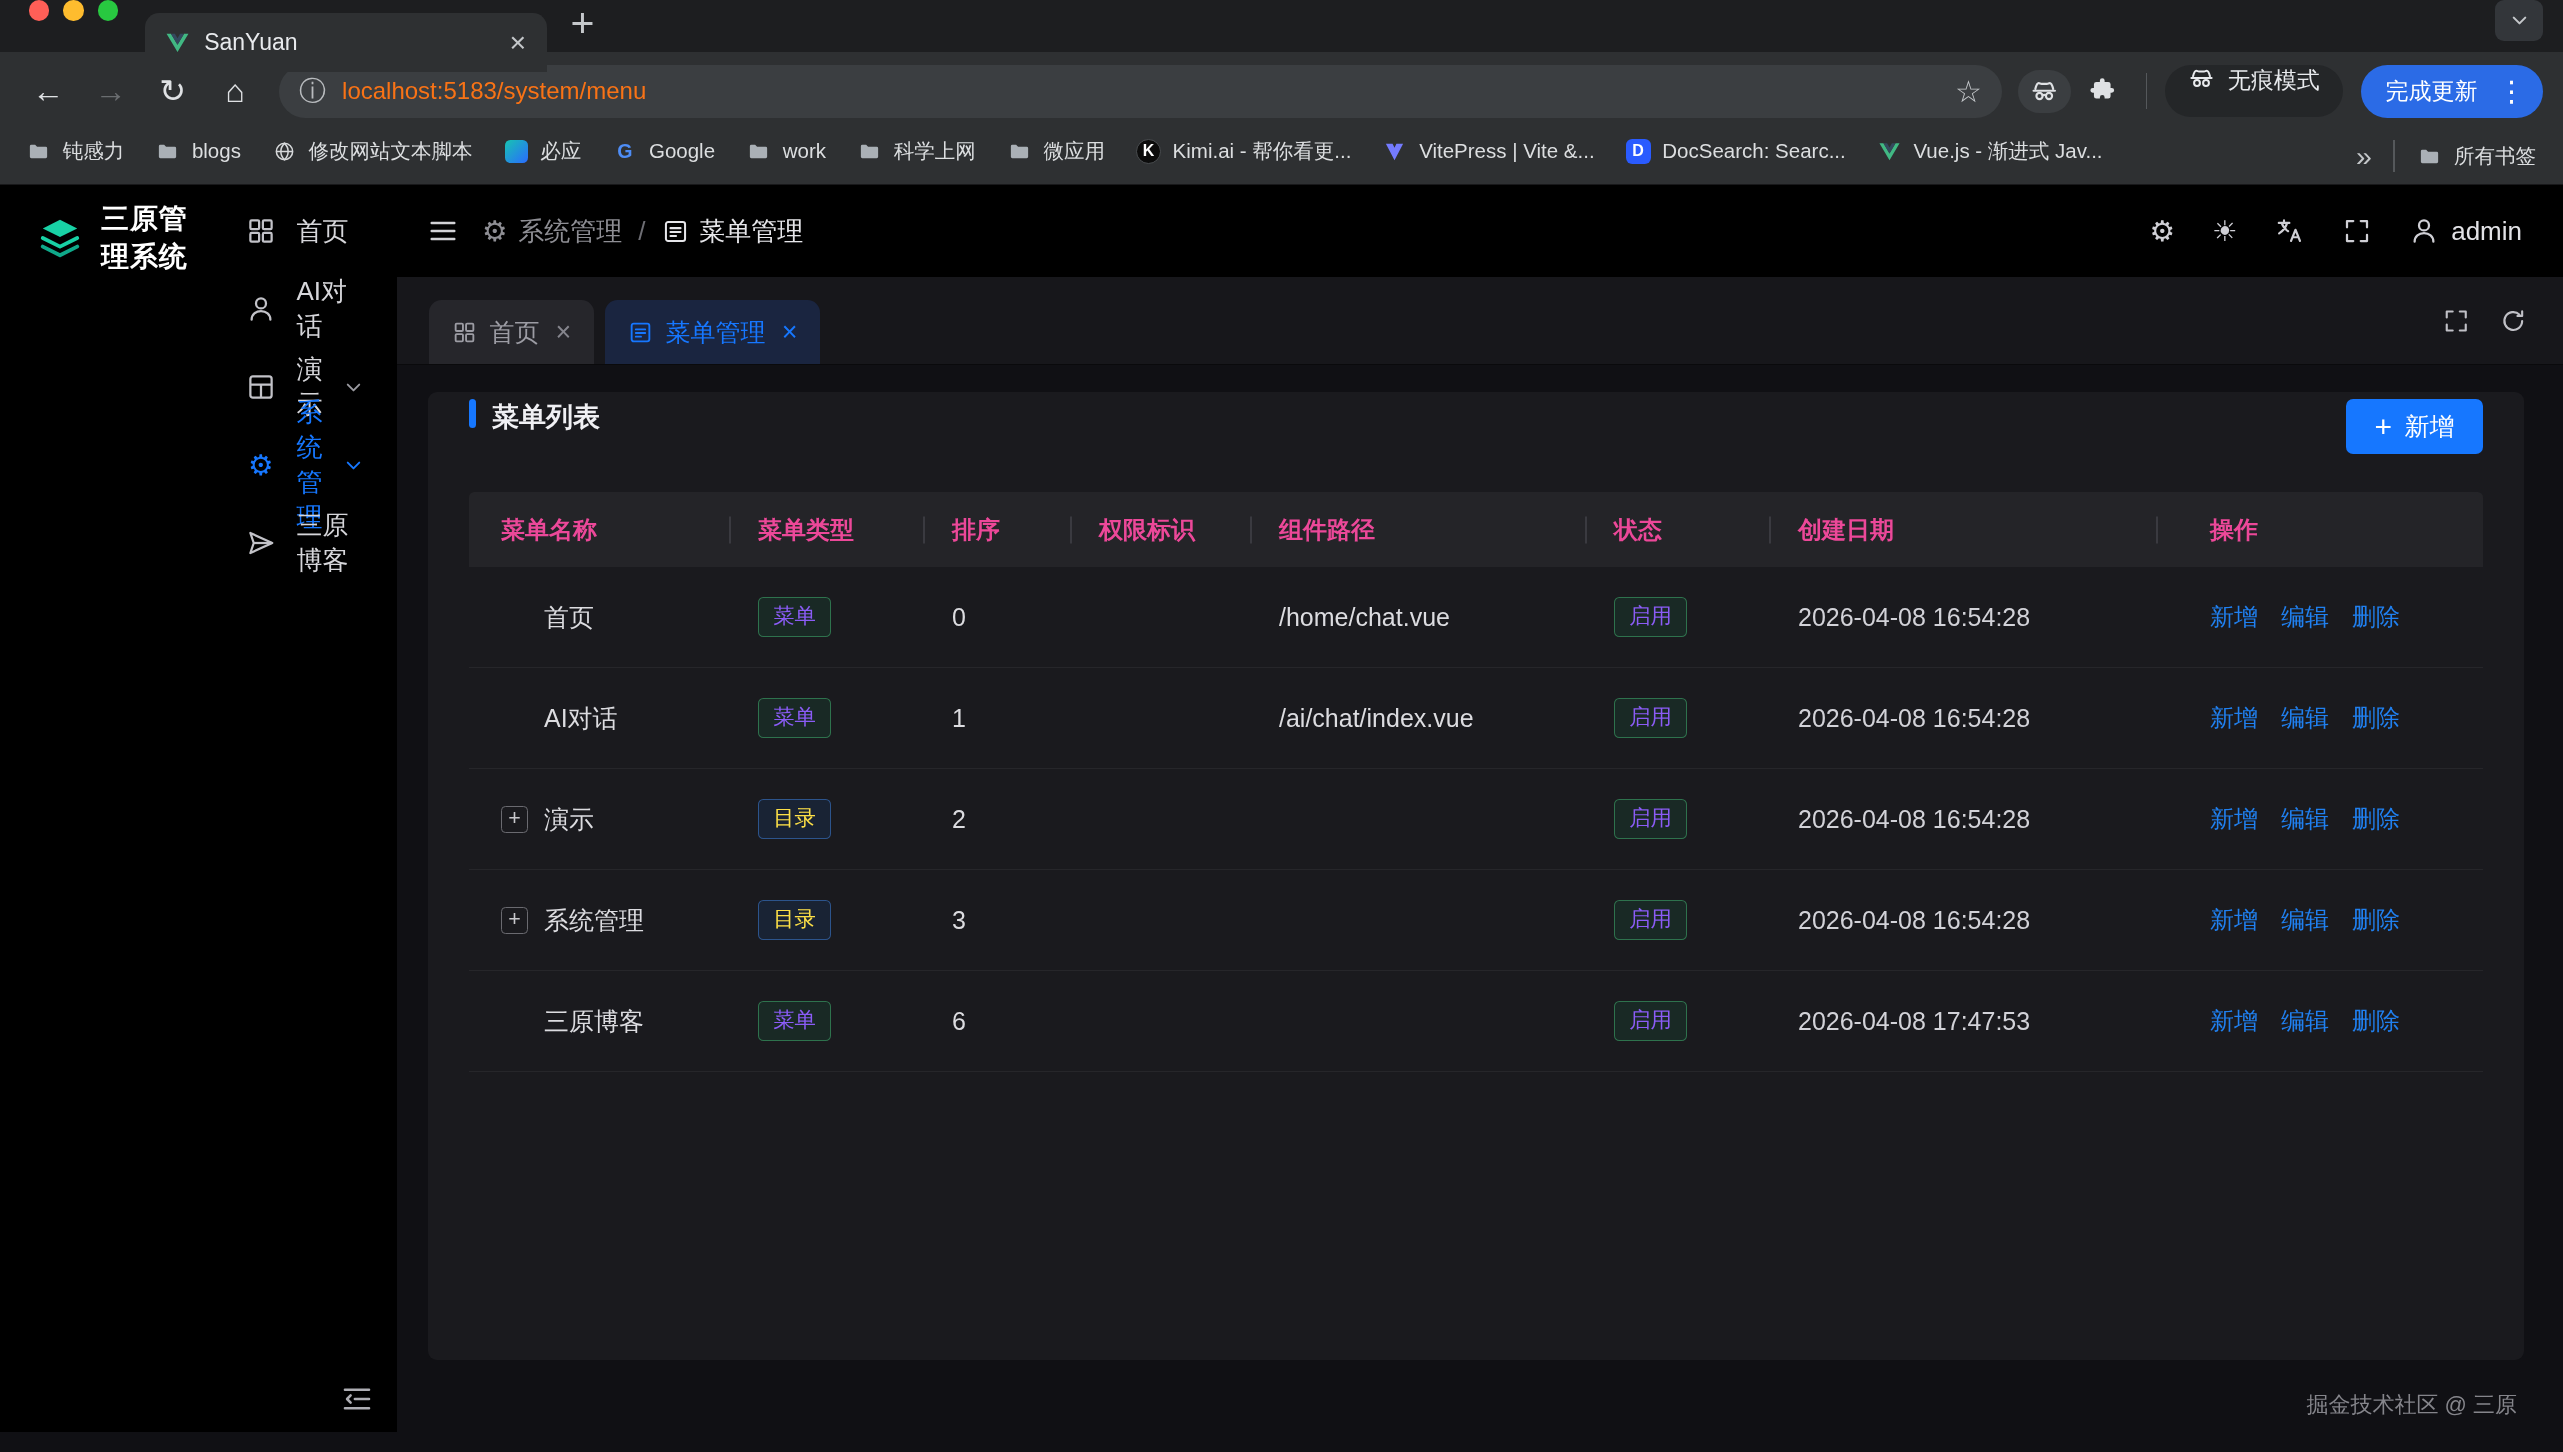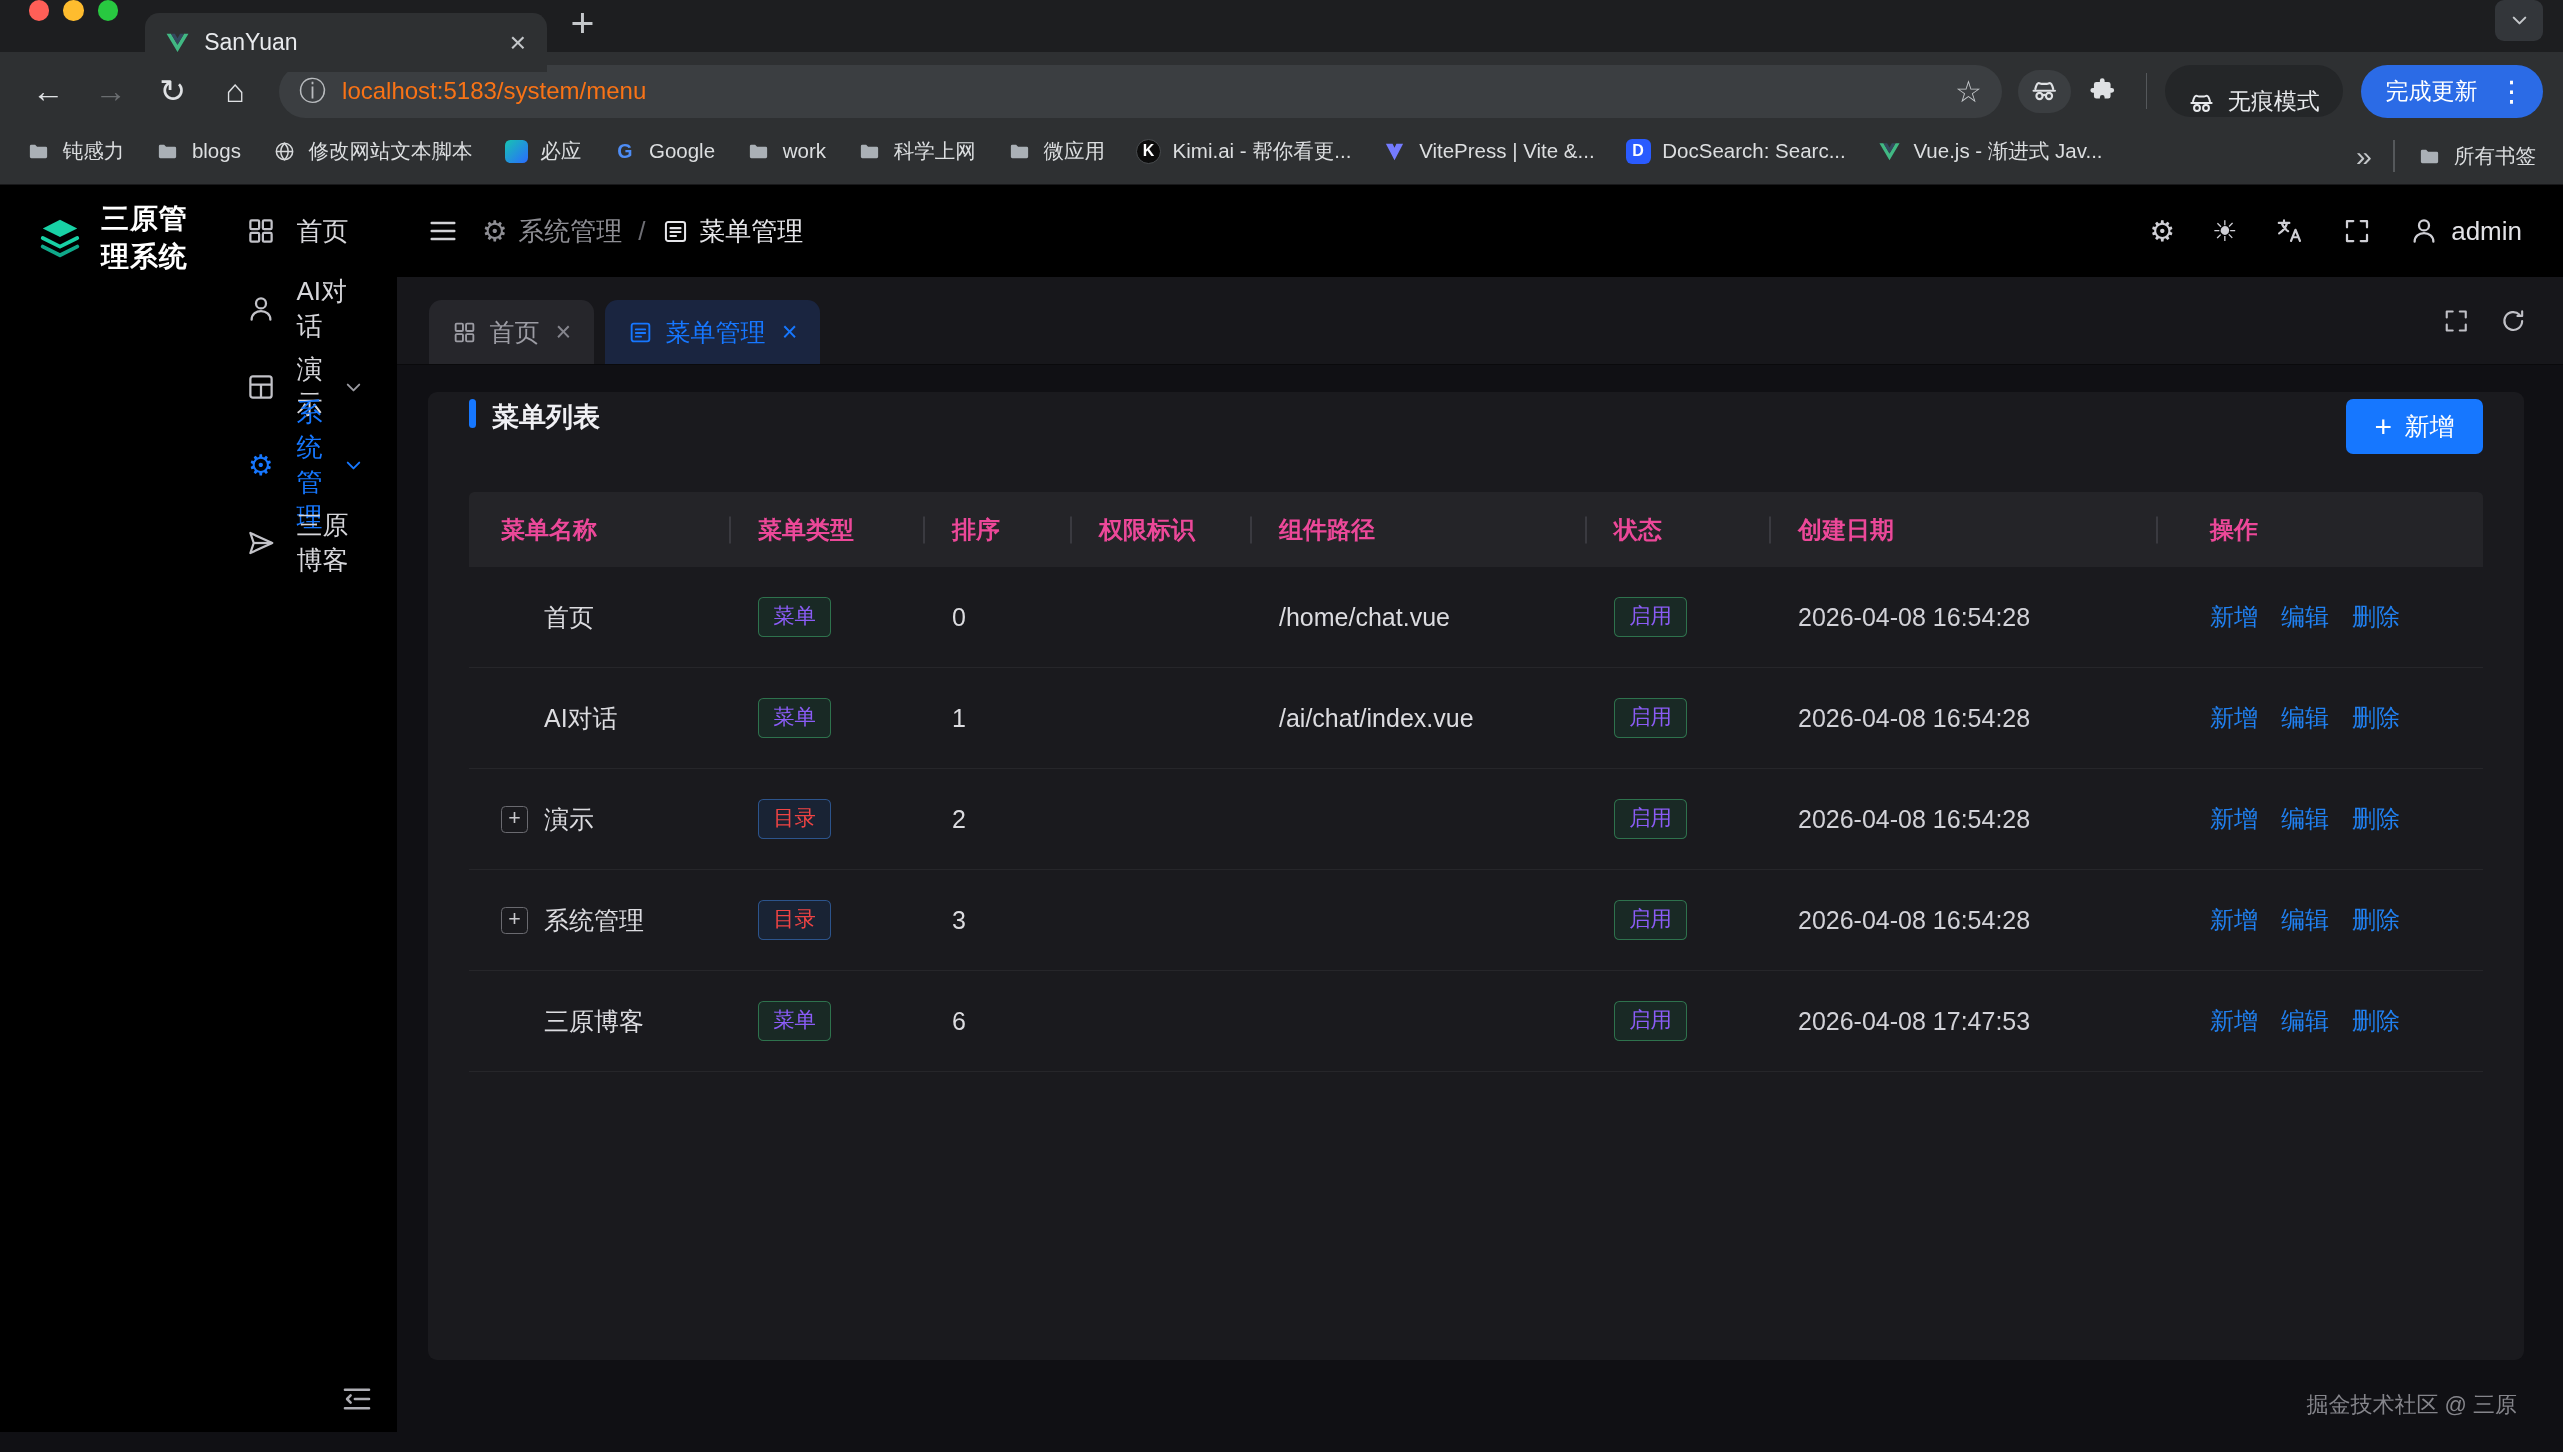--- a/index.html
+++ b/index.html
@@ -26,21 +26,21 @@
   .nav-ic.dim { color:#6a6d70; }
   .omnibox { flex:1; height:53px; background:#3b3e41; border-radius:27px; display:flex; align-items:center;
              padding:0 19.6px; margin:0 10.7px; }
   .info-ic { color:#b8bbbe; font-size:27px; }
   .url-text { color:#f97316; font-size:24px; margin-left:16px; flex:1; white-space:nowrap; overflow:hidden; }
   .star-ic { color:#c4c7ca; font-size:30px; cursor:pointer; }
   .avatar-badge { width:53px; height:43px; background:#3b3e41; border-radius:21.4px; display:flex;
                   align-items:center; justify-content:center; color:#dfe1e4; cursor:pointer; }
   .puzzle { width:52px; height:52px; display:flex; align-items:center; justify-content:center; color:#dfe1e4; cursor:pointer; }
   .tb-sep { width:1.8px; height:36px; background:#55585b; margin:0 12.5px; }
-  .incog-chip { height:52px; background:#242628; border-radius:26px; display:flex; align-items:flex-end;
+  .incog-chip { height:52px; background:#242628; border-radius:26px; display:flex; align-items:flex-start;
                 gap:12.5px; padding:0 23px; color:#e8eaed; font-size:23px; white-space:nowrap; }
   .update-btn { height:53px; background:#2b6be6; border-radius:27px; display:flex; align-items:center;
                 gap:12.5px; padding:0 10.7px 0 25px; color:#fff; font-size:23px; margin-left:12.5px;
                 border:none; cursor:pointer; white-space:nowrap; font-family:inherit; }
   .kebab { font-size:28.5px; padding:0 7.1px; }
 
   .bookmarks { height:55px; background:#2e3032; display:flex; align-items:center; padding:0 267px 12px 25px;
                gap:30px; border-bottom:1.8px solid #18181a; position:relative; overflow:hidden; }
   .bm { display:flex; align-items:center; gap:10.7px; color:#dcdee0; font-size:20.5px; white-space:nowrap;
         flex-shrink:0; cursor:pointer; }
@@ -112,21 +112,21 @@
   .th:not(:last-child)::after { content:""; position:absolute; right:0; top:50%; transform:translateY(-50%);
                                  width:1.8px; height:27px; background:#3a3a40; }
   .trow { height:101px; border-bottom:1.8px solid #26262a; color:#dcdce0; font-size:25px; }
   .td { padding-left:27px; white-space:nowrap; overflow:hidden; }
   .td.name { display:flex; align-items:center; gap:16px; padding-left:32px; }
   .expander { width:27px; height:27px; border:1.8px solid #6a6a70; border-radius:4.4px; display:flex; align-items:center;
               justify-content:center; color:#c8c8cc; font-size:21.4px; line-height:1; flex-shrink:0; cursor:pointer; }
   .exp-spacer { width:27px; flex-shrink:0; }
   .tag { display:inline-block; padding:5.3px 14.2px; border-radius:5.3px; font-size:21.4px; line-height:1.3; }
   .tag.green { color:#8b5cf6; border:1.8px solid rgba(74,205,127,.45); background:rgba(24,160,88,.12); }
-  .tag.blue  { color:#ef4444; border:1.8px solid rgba(68,147,248,.45); background:rgba(22,119,255,.10); }
+  .tag.blue  { color:#fde047; border:1.8px solid rgba(68,147,248,.45); background:rgba(22,119,255,.10); }
   .td.date { color:#d2d2d8; }
   .td.ops { display:flex; gap:23px; padding-left:52px; }
   .td.ops a { color:#2080f0; font-size:24px; text-decoration:none; cursor:pointer; }
   .page-footer { position:absolute; right:46px; bottom:12.5px; color:#85858b; font-size:22px; }
 </style>
 </head>
 <body>
 
 <div class="tabstrip">
   <div class="traffic">

